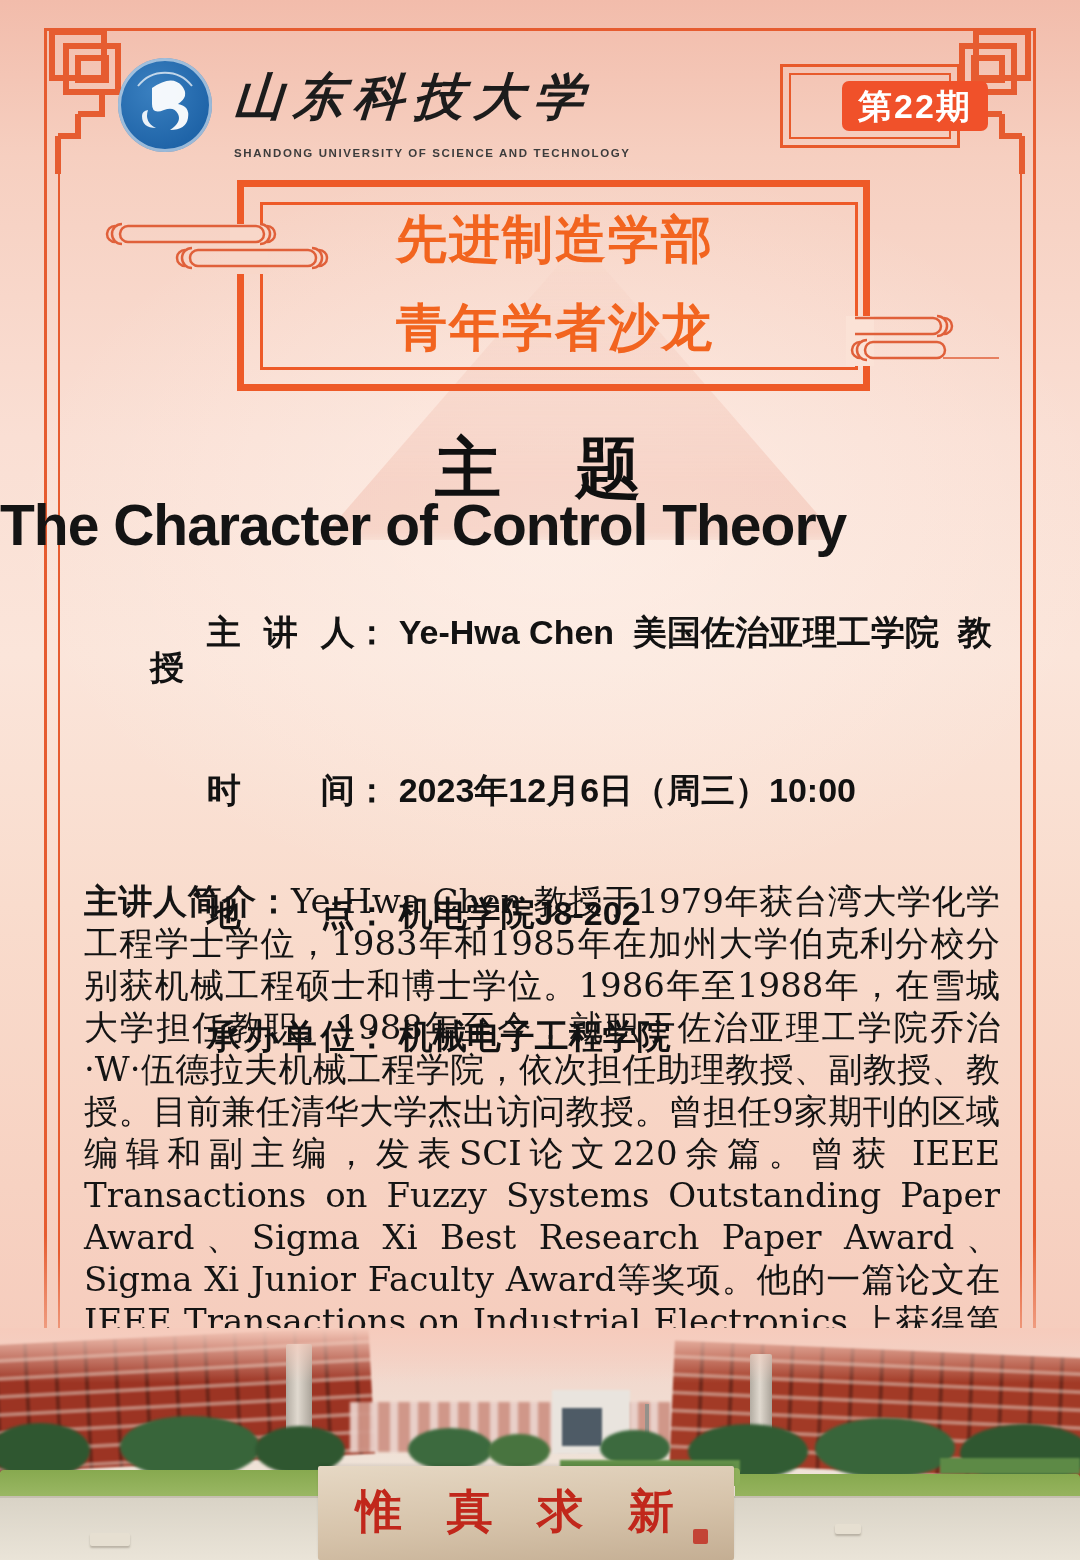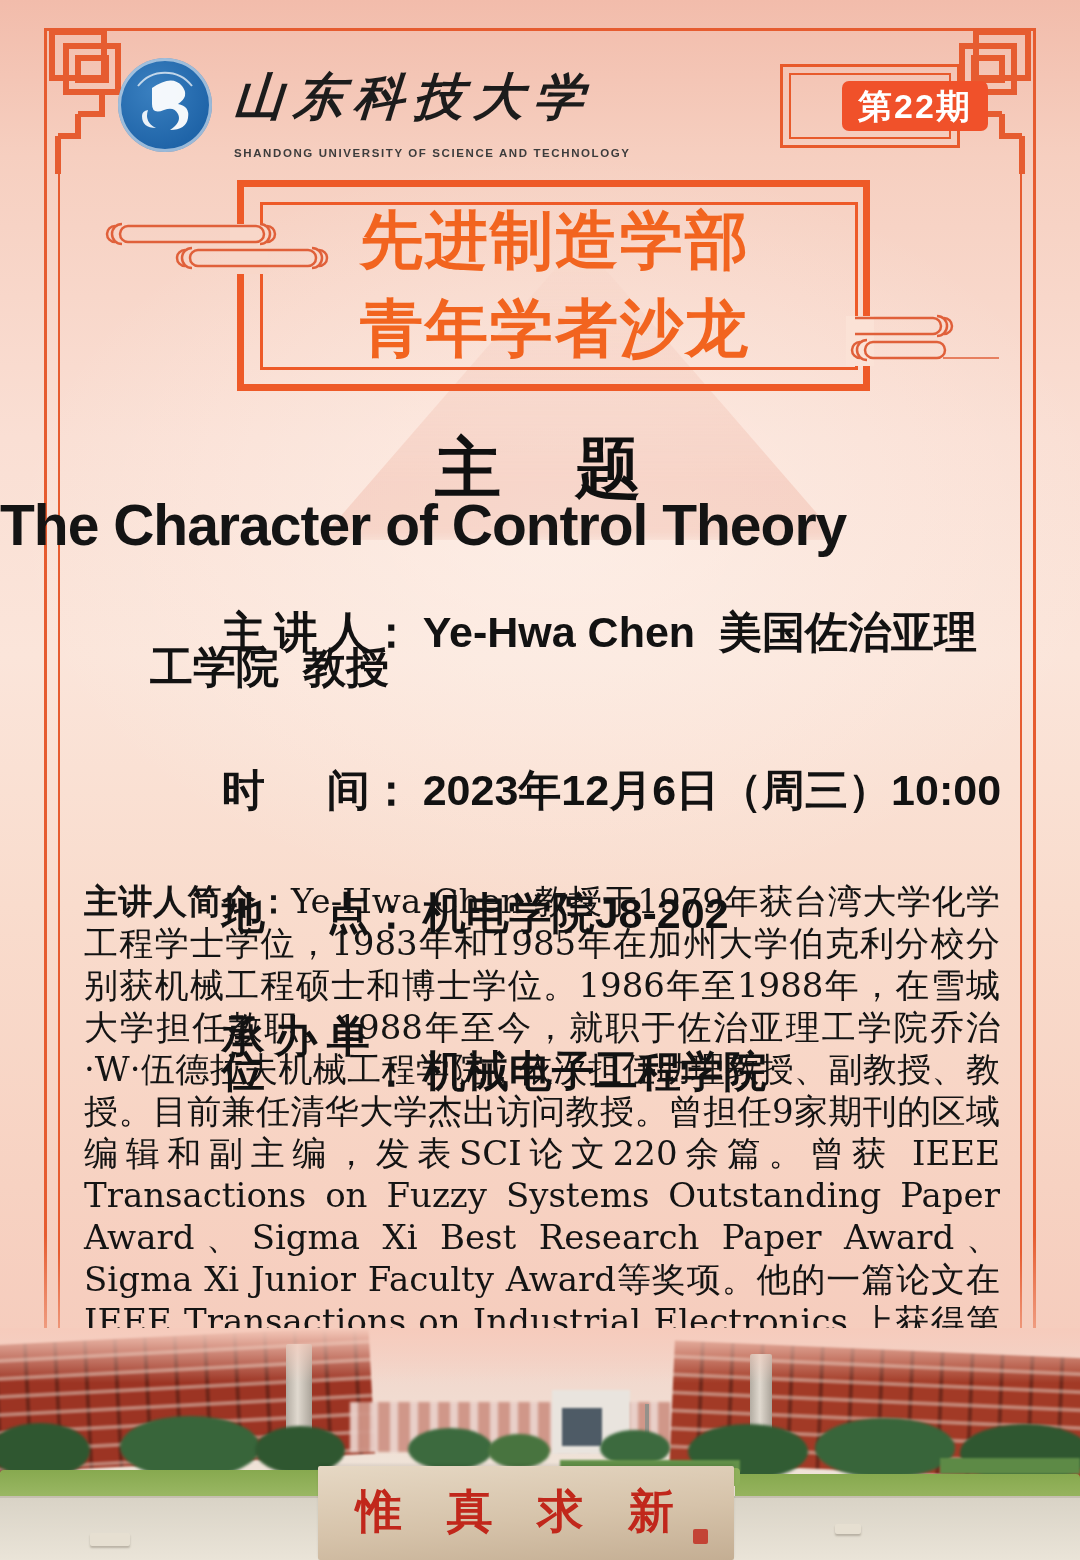--- a/index.html
+++ b/index.html
@@ -37,32 +37,32 @@
   
   .banner-outer{position:absolute;left:237px;top:180px;width:633px;height:211px;border:7px solid #ee5a28;}
   .banner-inner{position:absolute;left:260px;top:202px;width:598px;height:168px;border:3px solid #ee5a28;}
   .frame-patch{position:absolute;background:#f8d7c9;}
   .patch-left{left:230px;top:224px;width:38px;height:50px;}
   .patch-right{left:846px;top:316px;width:28px;height:50px;background:#fbe2d6;}
   .banner-watermark{position:absolute;left:320px;top:240px;width:520px;height:300px;
     background:linear-gradient(180deg,rgba(236,166,145,0) 0%,rgba(234,160,140,0.28) 80%);
     clip-path:polygon(50% 0,100% 100%,0 100%);filter:blur(6px);}
   .banner-text{position:absolute;left:250px;top:196px;width:610px;text-align:center;
-    color:#f2641f;font-weight:900;font-size:63px;line-height:88px;letter-spacing:2px;}
+    color:#f2641f;font-weight:900;font-size:51px;line-height:88px;letter-spacing:2px;}
   .cloud{position:absolute;}
   .cloud-left{left:100px;top:220px;}
   .cloud-right{left:843px;top:312px;}
   
   .topic-cn{position:absolute;left:0;top:412px;width:100%;text-align:center;
     font-size:66px;font-weight:900;color:#101010;letter-spacing:4px;margin-top:12px;}
   .topic-en{position:absolute;left:0;top:492px;width:100%;
     font-size:57px;font-weight:800;color:#141414;letter-spacing:-1px;}
   
   .details{position:absolute;left:150px;top:580px;width:860px;}
-  .detail-row{margin-bottom:18px;font-size:43px;line-height:35px;color:#121212;font-weight:800;white-space:pre-wrap;}
+  .detail-row{margin-bottom:18px;font-size:34px;line-height:35px;color:#121212;font-weight:800;white-space:pre-wrap;}
   .detail-label{display:inline-block;width:148px;text-align:justify;text-align-last:justify;vertical-align:bottom;}
   .detail-colon{display:inline-block;margin-right:10px;}
   
   .bio{position:absolute;left:84px;top:846px;width:916px;text-align:justify;
     font-size:34px;line-height:42px;color:#141414;}
   .bio-label{font-weight:800;font-family:"Liberation Sans",sans-serif;}
   .bio-body{font-family:"DejaVu Serif","Liberation Serif",serif;}
   
   .photo{position:absolute;left:0;top:1328px;width:1080px;height:232px;overflow:hidden;
     background:linear-gradient(180deg,#f3d3c8 0%,#efe3d8 60%,#ece4da 100%);}

